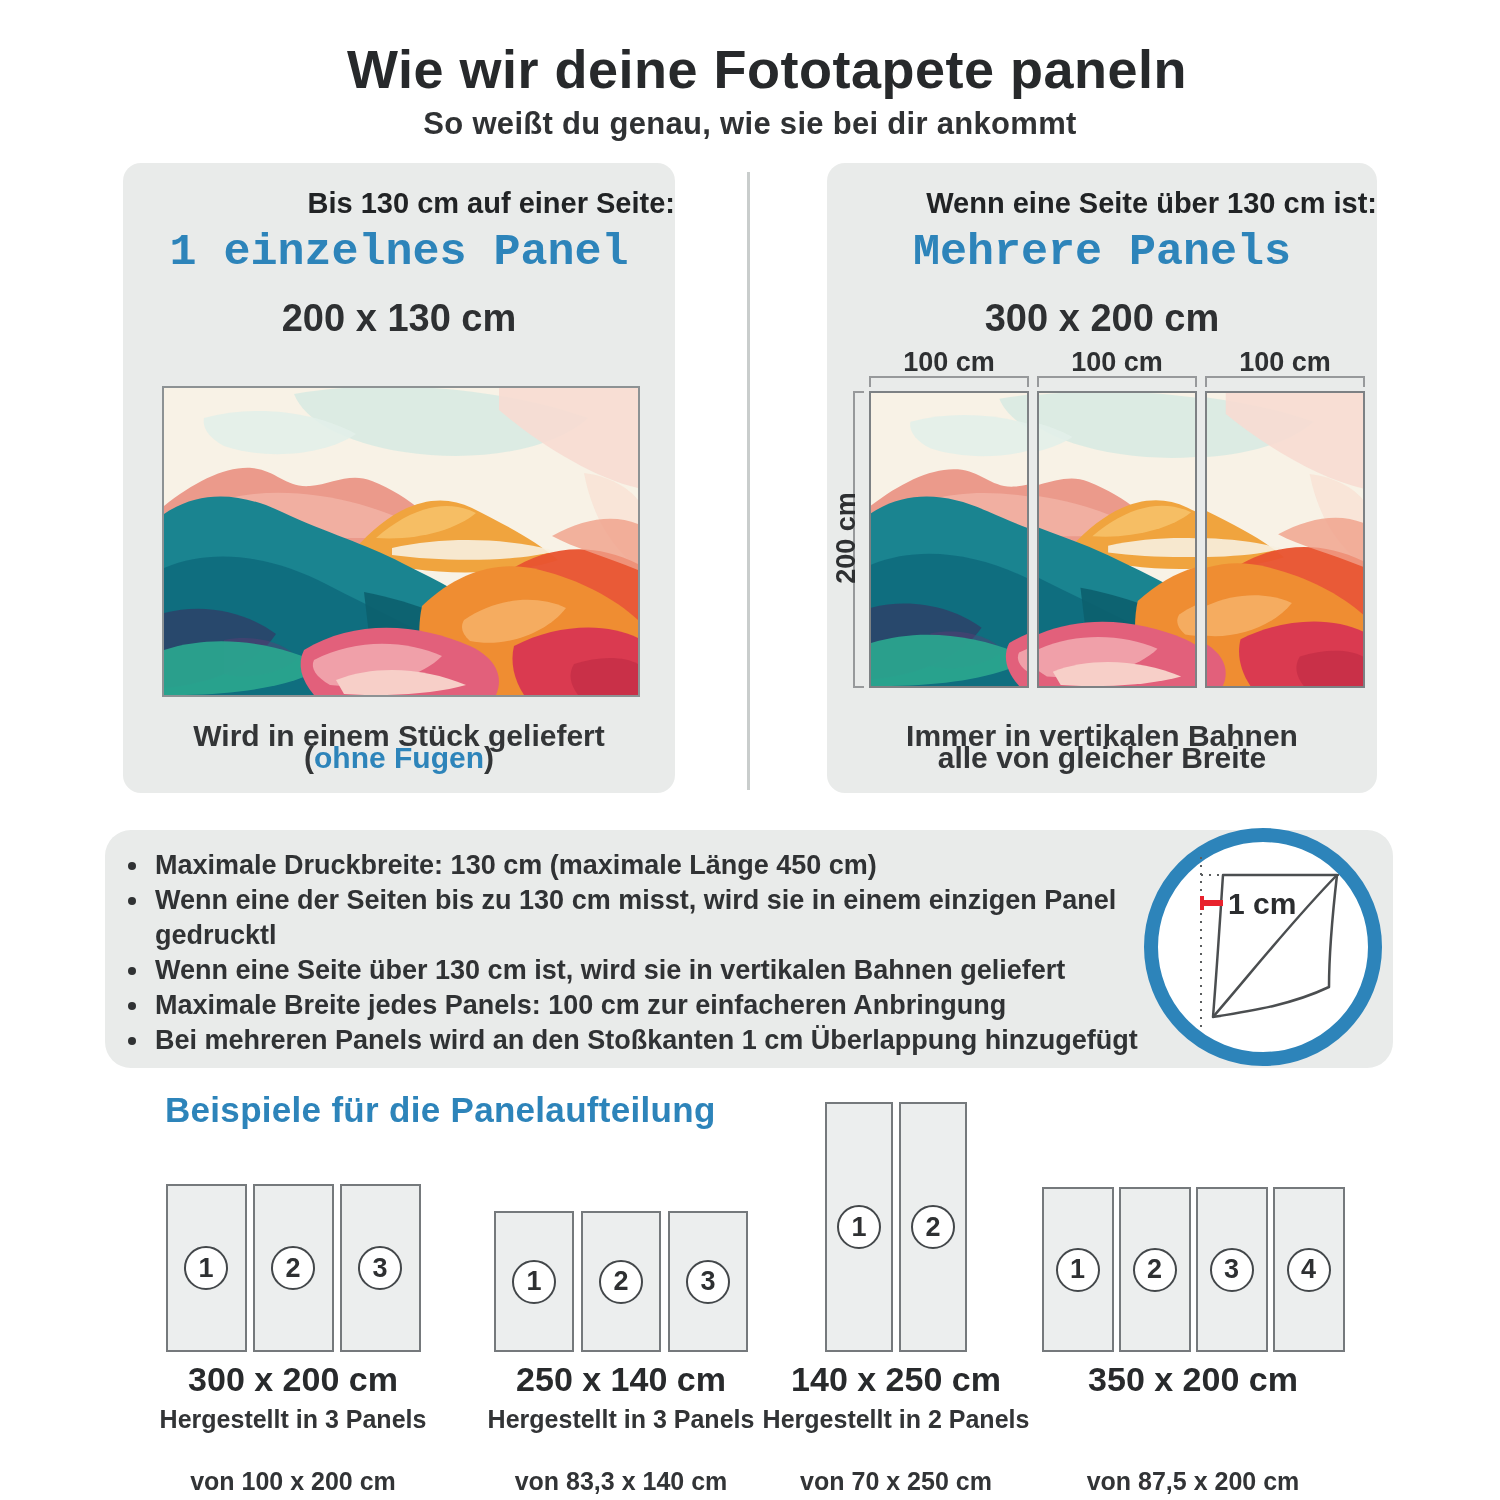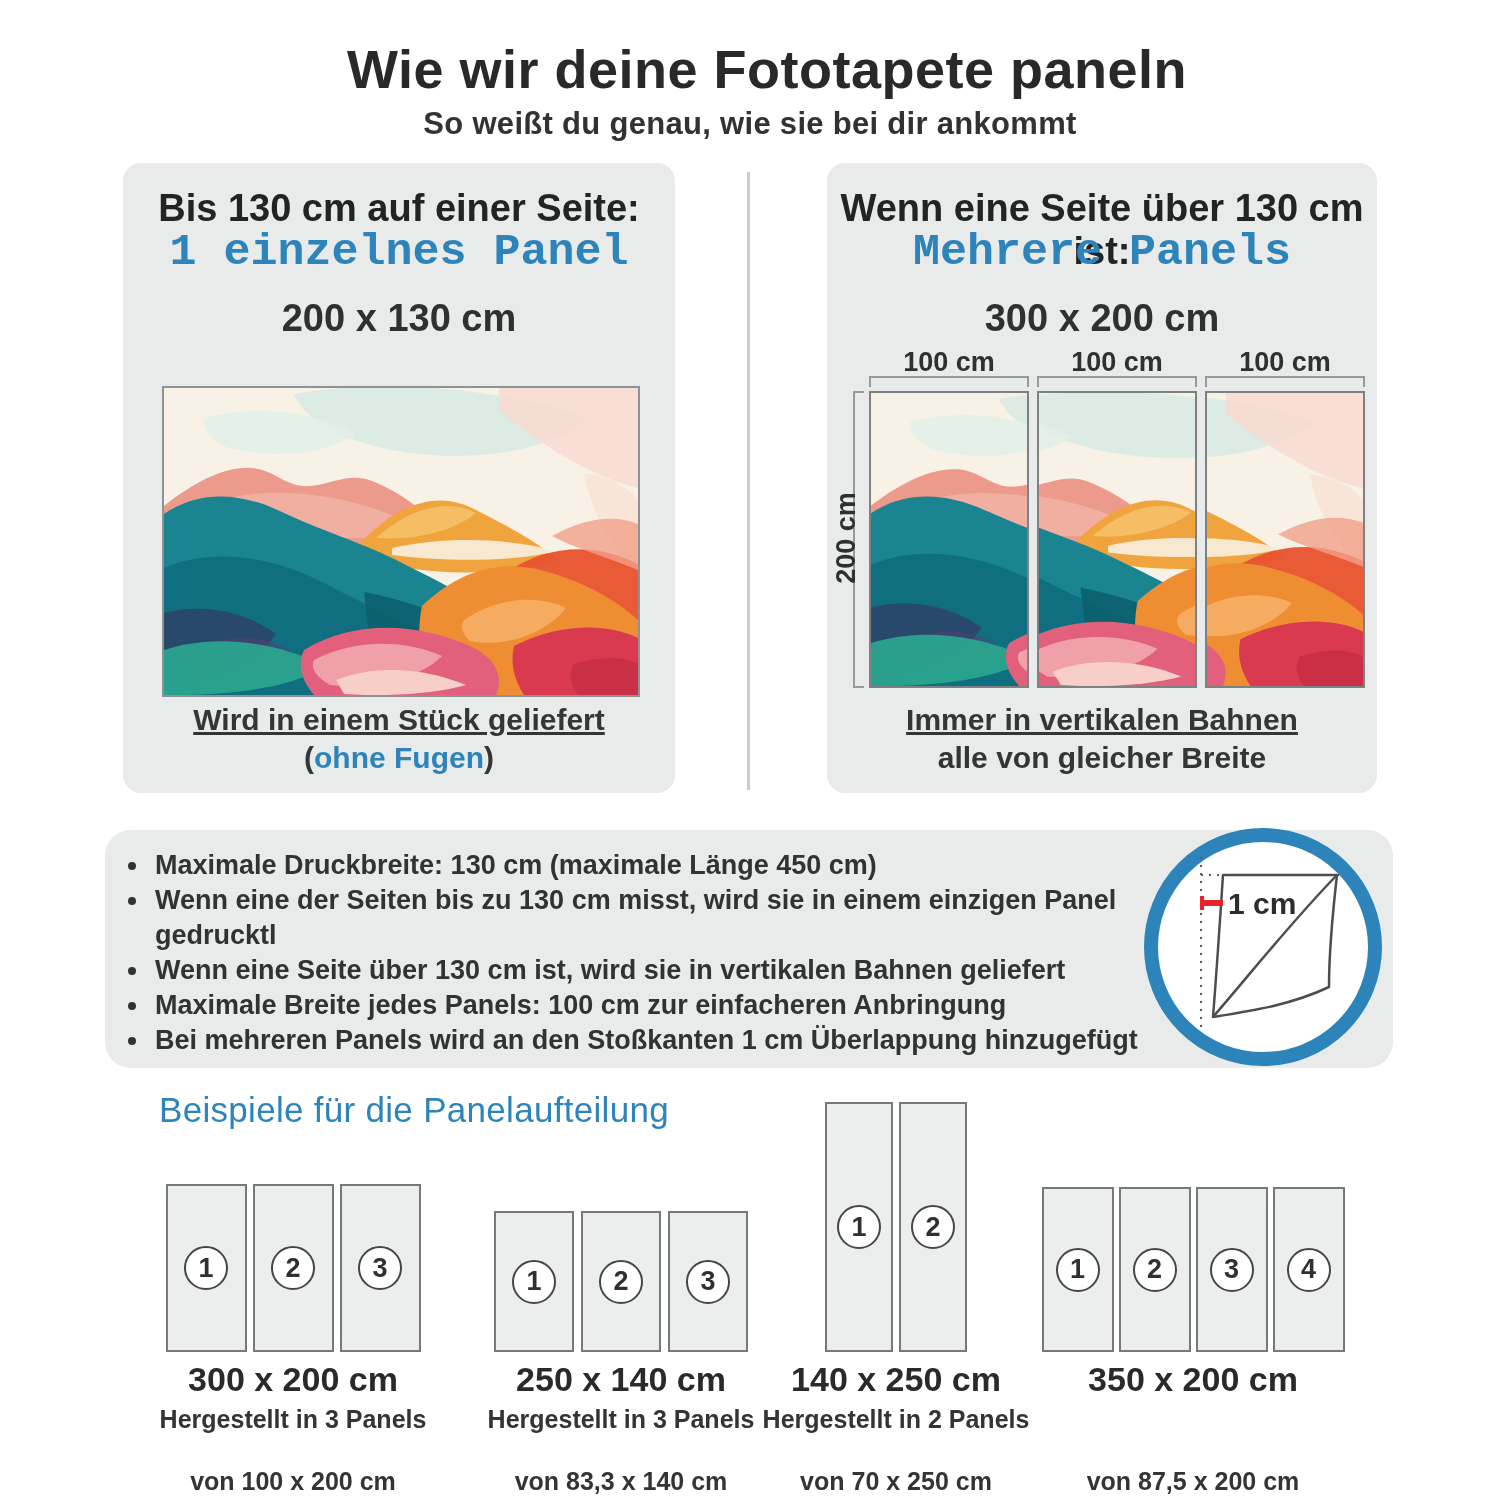--- a/index.html
+++ b/index.html
@@ -19,29 +19,29 @@
     font-size:54px;font-weight:bold;letter-spacing:.5px;color:#27292b;}
   .page-subtitle{position:absolute;left:0;top:106px;width:100%;text-align:center;
     font-size:31px;font-weight:bold;color:#303234;letter-spacing:.3px;}
 
   
   .big-box{position:absolute;top:163px;height:630px;background:var(--box-gray);border-radius:18px;}
   .box-left{left:123px;width:552px;}
   .box-right{left:827px;width:550px;}
   .v-divider{position:absolute;left:747px;top:172px;width:3px;height:618px;background:#c9cdcc;}
 
-  .box-heading{position:absolute;top:24px;left:0;width:100%;text-align:center;
-    font-size:38px;font-weight:bold;color:#212325;}
+  .box-heading{position:absolute;top:24px;left:0;width:100%;text-align:right;
+    font-size:29px;font-weight:bold;color:#212325;}
   .box-highlight{position:absolute;top:64px;left:0;width:100%;text-align:center;
     font-size:45px;font-weight:bold;color:var(--accent-blue);font-family:Liberation Mono, monospace;}
   .box-dims{position:absolute;top:134px;left:0;width:100%;text-align:center;
     font-size:38px;font-weight:bold;color:#2e3032;}
   .box-caption{position:absolute;left:0;width:100%;text-align:center;
     font-size:30px;font-weight:bold;color:#333537;}
-  .cap1{top:540px;text-decoration:underline;}  .cap2{top:578px;}
+  .cap1{top:556px;}  .cap2{top:578px;}
   .blue{color:var(--accent-blue);}
 
   
   .art-frame{position:absolute;left:39px;top:223px;width:474px;height:307px;
     border:2px solid #8d9294;background:#fff;}
   .art-frame svg{display:block;width:100%;height:100%;}
 
   
   .w-label{position:absolute;top:184px;width:160px;text-align:center;
     font-size:27px;font-weight:bold;color:#2e3032;}
@@ -60,21 +60,21 @@
   .info-box{position:absolute;left:105px;top:830px;width:1288px;height:238px;
     background:var(--box-gray);border-radius:26px;}
   .info-box ul{margin:0;padding:18px 0 0 46px;width:1030px;list-style:disc outside;}
   .info-box li{font-size:27px;font-weight:600;line-height:35px;color:#303234;padding-left:4px;}
 
   .overlap-badge{position:absolute;left:1144px;top:828px;width:238px;height:238px;
     box-sizing:border-box;background:#fff;border:14px solid var(--accent-blue);border-radius:50%;z-index:5;}
   .overlap-badge svg{position:absolute;left:5px;top:3px;width:200px;height:200px;}
 
   
-  .examples-heading{position:absolute;left:159px;top:1090px;font-size:35px;font-weight:normal;
+  .examples-heading{position:absolute;left:165px;top:1090px;font-size:35px;font-weight:bold;
     color:var(--accent-blue);letter-spacing:.3px;}
   .example{position:absolute;top:1102px;width:340px;height:380px;}
   .ex-panels{position:absolute;left:0;top:0;width:100%;height:250px;
     display:flex;justify-content:center;align-items:flex-end;}
   .ex-panel{position:relative;background:#eceeee;border:2px solid #75797c;box-sizing:border-box;}
   .num-circle{position:absolute;left:50%;top:50%;transform:translate(-50%,-50%);
     width:40px;height:40px;border-radius:50%;background:#fff;border:2px solid #43474a;
     display:flex;align-items:center;justify-content:center;
     font-size:27px;font-weight:bold;color:#2e3032;}
   .ex-size{position:absolute;top:258px;left:0;width:100%;text-align:center;

